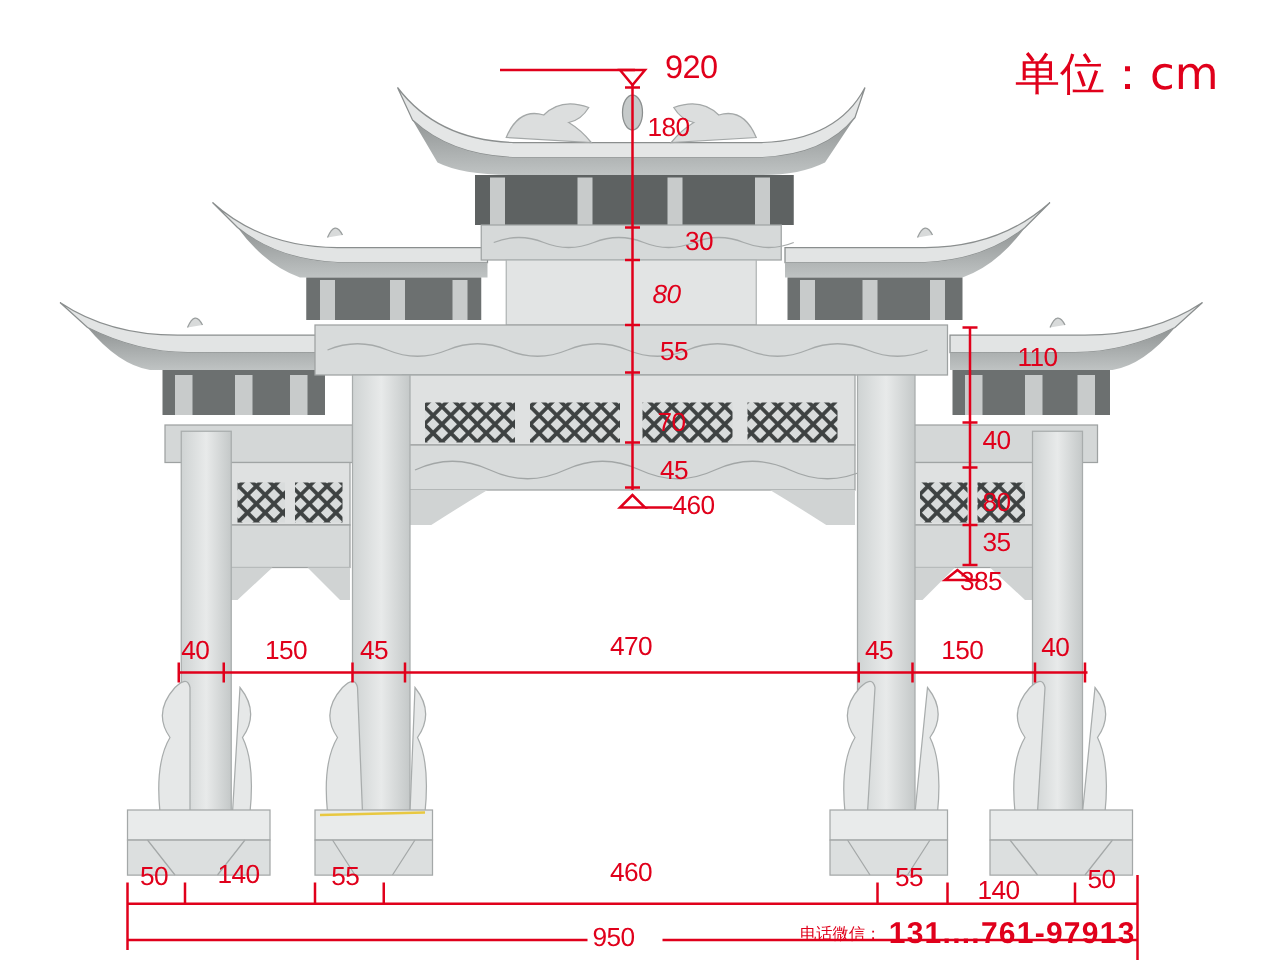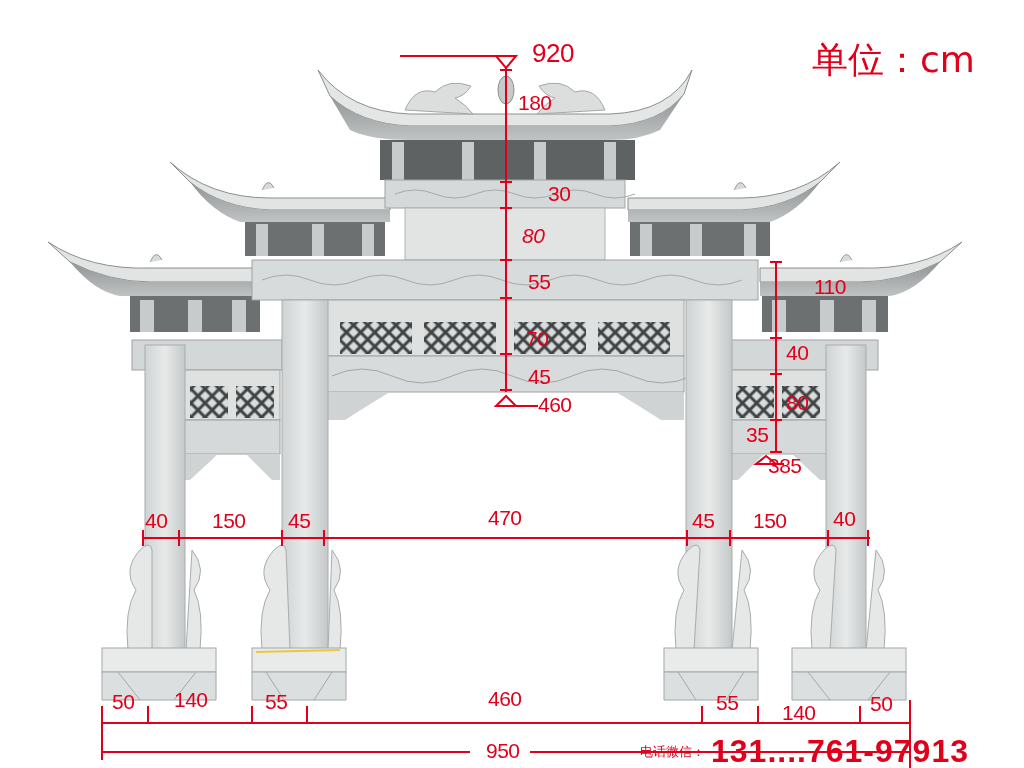--- a/index.html
+++ b/index.html
@@ -3,21 +3,21 @@
 <meta charset="utf-8">
 <style>
   html,body{margin:0;padding:0;background:#ffffff;}
   body{width:1024px;height:768px;position:relative;overflow:hidden;font-family:"Liberation Sans","DejaVu Sans",sans-serif;}
   #stage{position:absolute;left:0;top:0;width:1024px;height:768px;}
   .lbl{position:absolute;color:#e0001b;font-family:"Liberation Sans","DejaVu Sans",sans-serif;font-size:21px;line-height:1;white-space:nowrap;letter-spacing:-0.5px;}
   .lbl.big{font-size:26px;}
   .unit{position:absolute;left:812px;top:42px;color:#e0001b;font-size:36px;line-height:1;white-space:nowrap;font-family:"DejaVu Sans","Liberation Sans",sans-serif;}
   .contact{position:absolute;left:640px;top:735px;color:#e0001b;white-space:nowrap;line-height:1;}
   .contact .pre{font-size:13px;font-weight:normal;vertical-align:middle;margin-right:6px;font-family:"DejaVu Sans",sans-serif;}
-  .contact .num{font-size:32px;font-weight:bold;vertical-align:middle;font-family:"Liberation Sans","DejaVu Sans",sans-serif;letter-spacing:1px;}
+  .contact .num{font-size:24px;font-weight:bold;vertical-align:middle;font-family:"Liberation Sans","DejaVu Sans",sans-serif;letter-spacing:1px;}
 </style>
 </head>
 <body>
 
 <div id="stage">
 <svg width="1024" height="768" viewBox="0 0 1024 768" xmlns="http://www.w3.org/2000/svg">
   <defs>
     <pattern id="lattice" width="10" height="10" patternUnits="userSpaceOnUse" patternTransform="rotate(45)">
       <rect width="10" height="10" fill="#3e4242"></rect>
       <rect x="1.5" y="1.5" width="7" height="7" fill="#d9dcdc"></rect>
@@ -219,21 +219,21 @@
 <div class="lbl" style="left:522px;top:225px;font-style:italic;">80</div>
 <div class="lbl" style="left:528px;top:271px;">55</div>
 <div class="lbl" style="left:526px;top:328px;">70</div>
 <div class="lbl" style="left:528px;top:366px;">45</div>
 <div class="lbl" style="left:538px;top:394px;">460</div>
 
 
 <div class="lbl" style="left:786px;top:276px;margin-left:28px;">110</div>
 <div class="lbl" style="left:786px;top:342px;">40</div>
 <div class="lbl" style="left:786px;top:392px;">80</div>
-<div class="lbl" style="left:746px;top:424px;text-align:right;">35</div>
+<div class="lbl" style="left:786px;top:424px;text-align:right;">35</div>
 <div class="lbl" style="left:768px;top:455px;">385</div>
 
 
 <div class="lbl" style="left:145px;top:510px;">40</div>
 <div class="lbl" style="left:212px;top:510px;">150</div>
 <div class="lbl" style="left:288px;top:510px;">45</div>
 <div class="lbl" style="left:488px;top:507px;">470</div>
 <div class="lbl" style="left:692px;top:510px;">45</div>
 <div class="lbl" style="left:753px;top:510px;">150</div>
 <div class="lbl" style="left:833px;top:508px;">40</div>
@@ -241,19 +241,19 @@
 
 <div class="lbl" style="left:112px;top:691px;">50</div>
 <div class="lbl" style="left:174px;top:689px;">140</div>
 <div class="lbl" style="left:265px;top:691px;">55</div>
 <div class="lbl" style="left:488px;top:688px;">460</div>
 <div class="lbl" style="left:716px;top:692px;">55</div>
 <div class="lbl" style="left:782px;top:702px;">140</div>
 <div class="lbl" style="left:870px;top:693px;">50</div>
 
 
-<div class="lbl" style="left:474px;top:740px;margin-left:12px;">950</div>
+<div class="lbl" style="left:474px;top:740px;">950</div>
 
 
 <div class="contact">
   <span class="pre">电话微信：</span><span class="num">131....761-97913</span>
 </div>
 </div>
 
 </body></html>

